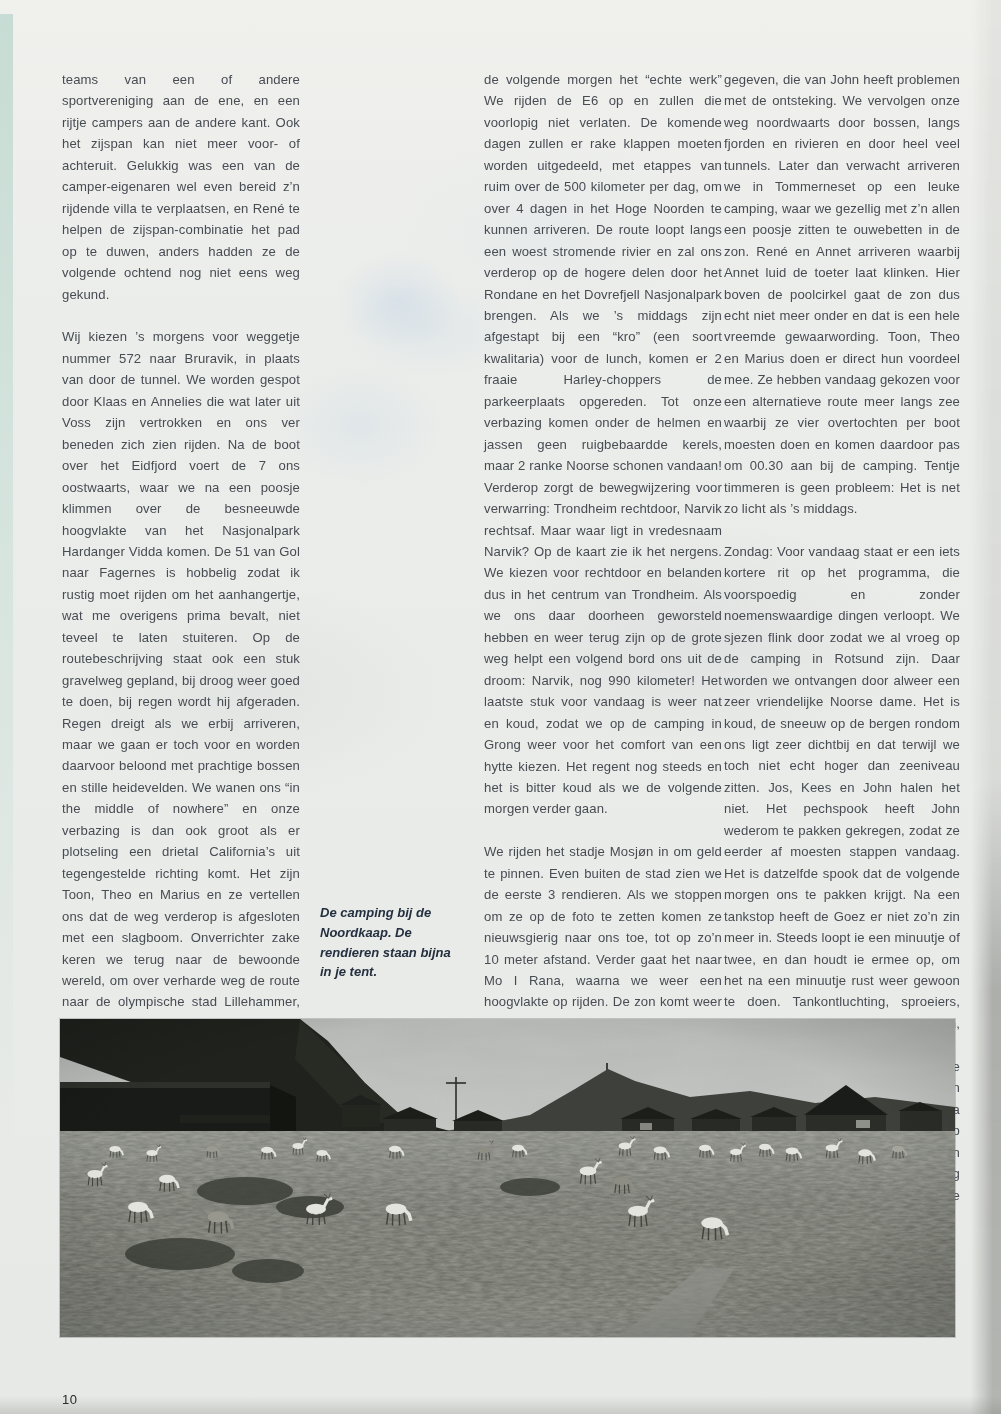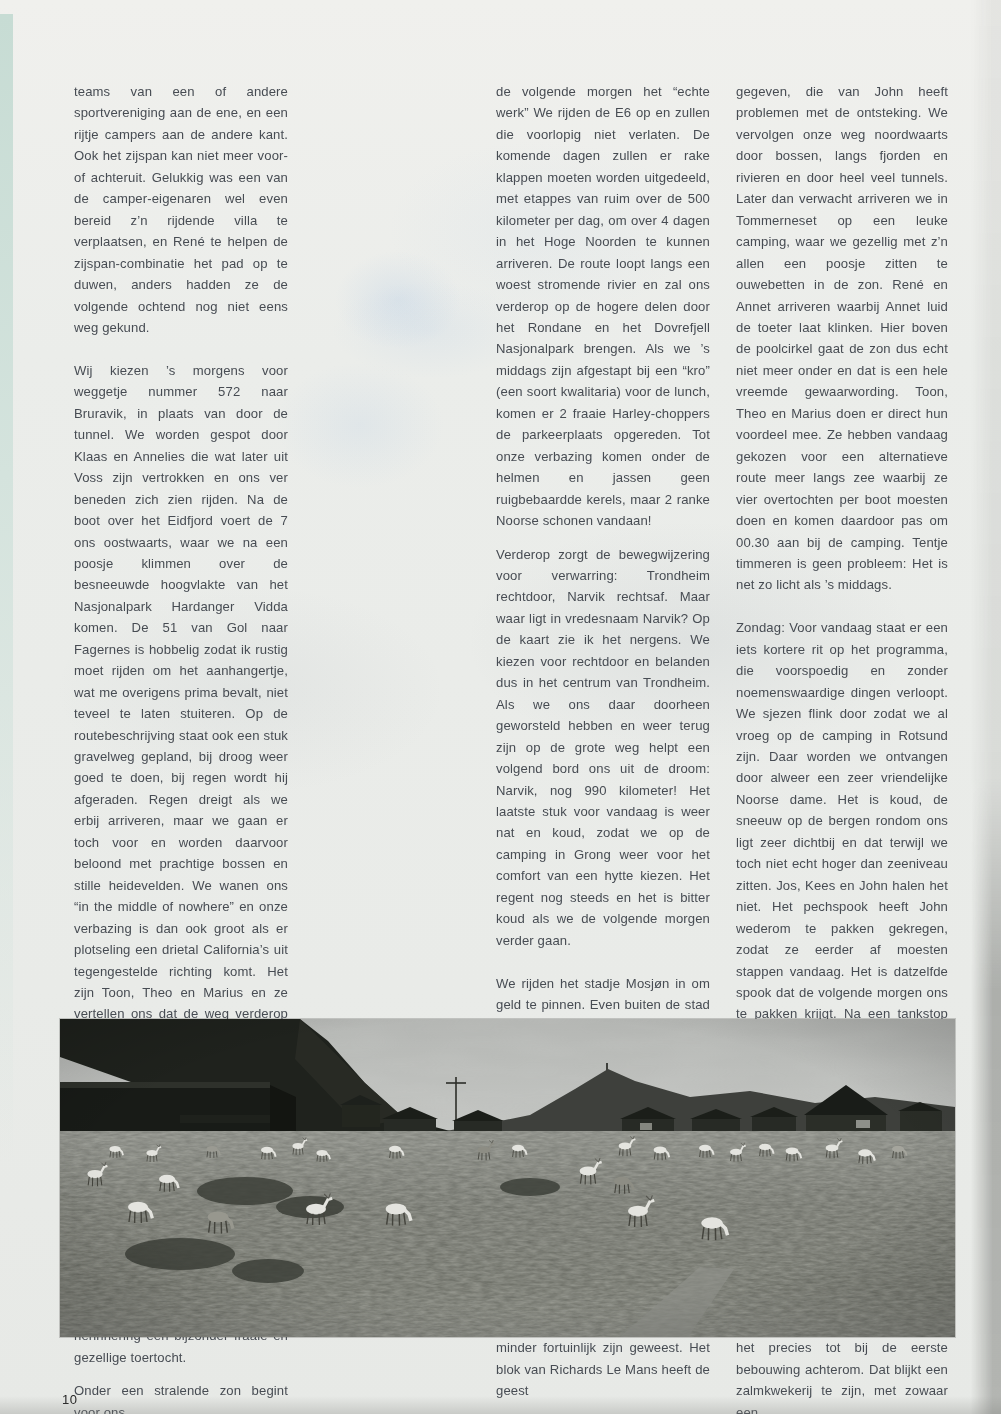--- a/index.html
+++ b/index.html
@@ -37,21 +37,21 @@
       radial-gradient(280px 150px at 250px 690px, rgba(120,132,146,0.07), transparent 70%),
       radial-gradient(220px 130px at 540px 230px, rgba(150,185,225,0.07), transparent 70%);
   }
   .col {
     position:absolute; top:69px; text-align:justify;
     font-size:13.1px; line-height:21.45px; color:#474c53; letter-spacing:0.12px;
   }
   .col-1 { left:62px;  width:238px; }
   .col-2 { left:484px; width:238px; }
   .col-3 { left:724px; width:236px; }
-  .para { margin:12px; }
+  .para { margin:0; }
   .para.gap { margin-top:21.45px; }
   .caption {
     position:absolute; left:320px; top:903px; width:132px;
     font-size:13px; line-height:19.8px; font-weight:bold; font-style:italic;
     color:#242f3f; text-align:left;
   }
   .photo-frame {
     position:absolute; left:60px; top:1019px; width:895px; height:318px;
     box-shadow: 0 0 0 1px rgba(70,72,68,0.25);
     overflow:hidden;
@@ -69,20 +69,21 @@
 
   <div class="edge-left"></div>
   <div class="smudges"></div>
 
   <div class="col col-1">
     <p class="para">teams van een of andere sportvereniging aan de ene, en een rijtje campers aan de andere kant. Ook het zijspan kan niet meer voor- of achteruit. Gelukkig was een van de camper-eigenaren wel even bereid z’n rijdende villa te verplaatsen, en René te helpen de zijspan-combinatie het pad op te duwen, anders hadden ze de volgende ochtend nog niet eens weg gekund.</p>
     <p class="para gap">Wij kiezen ’s morgens voor weggetje nummer 572 naar Bruravik, in plaats van door de tunnel. We worden gespot door Klaas en Annelies die wat later uit Voss zijn vertrokken en ons ver beneden zich zien rijden. Na de boot over het Eidfjord voert de 7 ons oostwaarts, waar we na een poosje klimmen over de besneeuwde hoogvlakte van het Nasjonalpark Hardanger Vidda komen. De 51 van Gol naar Fagernes is hobbelig zodat ik rustig moet rijden om het aanhangertje, wat me overigens prima bevalt, niet teveel te laten stuiteren. Op de routebeschrijving staat ook een stuk gravelweg gepland, bij droog weer goed te doen, bij regen wordt hij afgeraden. Regen dreigt als we erbij arriveren, maar we gaan er toch voor en worden daarvoor beloond met prachtige bossen en stille heidevelden. We wanen ons “in the middle of nowhere” en onze verbazing is dan ook groot als er plotseling een drietal California’s uit tegengestelde richting komt. Het zijn Toon, Theo en Marius en ze vertellen ons dat de weg verderop is afgesloten met een slagboom. Onverrichter zake keren we terug naar de bewoonde wereld, om over verharde weg de route naar de olympische stad Lillehammer, voort te zetten. Met een gezamenlijke pizza-maaltijd nemen we ’s avonds op de camping afscheid van de Zweden gangers. Zij zullen de volgende dag naar Sikhals, gelegen aan het immense Vänern-meer rijden, waar voor hen de tour eindigt. Alle bestuurders krijgen van Annelies een speldje als aan herinnering een bijzonder fraaie en gezellige toertocht.</p>
     <p class="para">Onder een stralende zon begint voor ons</p>
   </div>
 
+  <div class="caption">De camping bij de Noordkaap. De rendieren staan bijna in je tent.</div>
 
   <div class="col col-2">
     <p class="para">de volgende morgen het “echte werk” We rijden de E6 op en zullen die voorlopig niet verlaten. De komende dagen zullen er rake klappen moeten worden uitgedeeld, met etappes van ruim over de 500 kilometer per dag, om over 4 dagen in het Hoge Noorden te kunnen arriveren. De route loopt langs een woest stromende rivier en zal ons verderop op de hogere delen door het Rondane en het Dovrefjell Nasjonalpark brengen. Als we ’s middags zijn afgestapt bij een “kro” (een soort kwalitaria) voor de lunch, komen er 2 fraaie Harley-choppers de parkeerplaats opgereden. Tot onze verbazing komen onder de helmen en jassen geen ruigbebaardde kerels, maar 2 ranke Noorse schonen vandaan!</p>
     <p class="para">Verderop zorgt de bewegwijzering voor verwarring: Trondheim rechtdoor, Narvik rechtsaf. Maar waar ligt in vredesnaam Narvik? Op de kaart zie ik het nergens. We kiezen voor rechtdoor en belanden dus in het centrum van Trondheim. Als we ons daar doorheen geworsteld hebben en weer terug zijn op de grote weg helpt een volgend bord ons uit de droom: Narvik, nog 990 kilometer! Het laatste stuk voor vandaag is weer nat en koud, zodat we op de camping in Grong weer voor het comfort van een hytte kiezen. Het regent nog steeds en het is bitter koud als we de volgende morgen verder gaan.</p>
     <p class="para gap">We rijden het stadje Mosjøn in om geld te pinnen. Even buiten de stad zien we de eerste 3 rendieren. Als we stoppen om ze op de foto te zetten komen ze nieuwsgierig naar ons toe, tot op zo’n 10 meter afstand. Verder gaat het naar Mo I Rana, waarna we weer een hoogvlakte op rijden. De zon komt weer tevoorschijn. Het landschap is kaal met sneeuwvelden en het geeft ons het gevoel op de maan te rijden. Op 66° 33’ bereiken we de Poolcirkel. Reden voor een klein feestje en daarom hijsen we de vlag. Van mede-reizigers horen we dat Richard en John vandaag minder fortuinlijk zijn geweest. Het blok van Richards Le Mans heeft de geest</p>
   </div>
 
   <div class="col col-3">
     <p class="para">gegeven, die van John heeft problemen met de ontsteking. We vervolgen onze weg noordwaarts door bossen, langs fjorden en rivieren en door heel veel tunnels. Later dan verwacht arriveren we in Tommerneset op een leuke camping, waar we gezellig met z’n allen een poosje zitten te ouwebetten in de zon. René en Annet arriveren waarbij Annet luid de toeter laat klinken. Hier boven de poolcirkel gaat de zon dus echt niet meer onder en dat is een hele vreemde gewaarwording. Toon, Theo en Marius doen er direct hun voordeel mee. Ze hebben vandaag gekozen voor een alternatieve route meer langs zee waarbij ze vier overtochten per boot moesten doen en komen daardoor pas om 00.30 aan bij de camping. Tentje timmeren is geen probleem: Het is net zo licht als ’s middags.</p>
     <p class="para gap">Zondag: Voor vandaag staat er een iets kortere rit op het programma, die voorspoedig en zonder noemenswaardige dingen verloopt. We sjezen flink door zodat we al vroeg op de camping in Rotsund zijn. Daar worden we ontvangen door alweer een zeer vriendelijke Noorse dame. Het is koud, de sneeuw op de bergen rondom ons ligt zeer dichtbij en dat terwijl we toch niet echt hoger dan zeeniveau zitten. Jos, Kees en John halen het niet. Het pechspook heeft John wederom te pakken gekregen, zodat ze eerder af moesten stappen vandaag. Het is datzelfde spook dat de volgende morgen ons te pakken krijgt. Na een tankstop heeft de Goez er niet zo’n zin meer in. Steeds loopt ie een minuutje of twee, en dan houdt ie ermee op, om het na een minuutje rust weer gewoon te doen. Tankontluchting, sproeiers, filtertjes en vlotterbakjes nagekeken, maar daar is niks mee aan de hand.</p>

